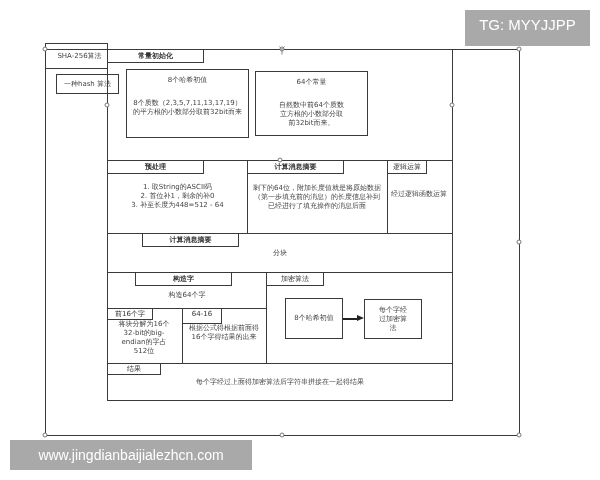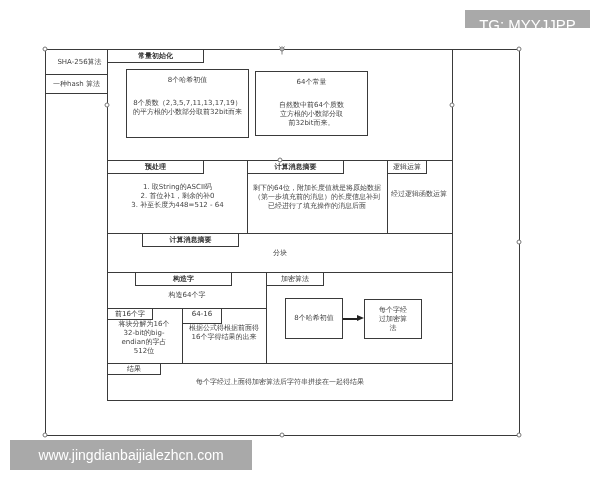--- a/index.html
+++ b/index.html
@@ -28,24 +28,24 @@
     position:absolute; width:0; height:0;
     border-top:3.5px solid transparent; border-bottom:3.5px solid transparent;
     border-left:7px solid #222;
   }
 </style>
 </head>
 <body>
 
 <div class="abs line" style="left:45px; top:49px; width:475px; height:387px;"></div>
 
-<div class="abs line" style="left:45px; top:49px; width:63px; height:26px; display:flex; align-items:center; justify-content:center;padding-left:6px;">
+<div class="abs line" style="left:45px; top:43px; width:63px; height:26px; display:flex; align-items:center; justify-content:center;padding-left:6px;">
   <span class="txt">SHA-256算法</span>
 </div>
-<div class="abs line" style="left:45px; top:74px; width:63px; height:20px; display:flex; align-items:center; justify-content:center;">
+<div class="abs line" style="left:56px; top:74px; width:63px; height:20px; display:flex; align-items:center; justify-content:center;">
   <span class="txt">一种hash 算法</span>
 </div>
 
 <div class="abs line" style="left:107px; top:49px; width:346px; height:352px;"></div>
 
 <div class="abs line" style="left:107px; top:49px; width:97px; height:14px;">
   <div class="lbl">常量初始化</div>
 </div>
 
 <div class="abs line" style="left:126px; top:69px; width:123px; height:69px; padding:6px 4px;">
@@ -133,18 +133,18 @@
 <div class="handle" style="left:107px; top:105px;"></div>
 <div class="handle" style="left:452px; top:105px;"></div>
 <div class="handle" style="left:280px; top:160px;"></div>
 
 <div class="abs" style="left:279px; top:40px; width:6px; height:9px;">
   <svg width="6" height="9" viewBox="0 0 6 9">
     <path d="M0.5 0.5 L3 3.5 L5.5 0.5 M3 3.5 L3 8.5" stroke="#777" stroke-width="0.9" fill="none"></path>
   </svg>
 </div>
 
-<div class="watermark" style="left:465px; top:10px; width:125px; height:18px; font-size:15px; line-height:30px; text-align:center;">
+<div class="watermark" style="left:465px; top:10px; width:125px; height:36px; font-size:15px; line-height:30px; text-align:center;">
   <span>TG: MYYJJPP</span>
 </div>
 <div class="watermark" style="left:10px; top:440px; width:242px; height:30px; font-size:14px; line-height:30px; text-align:center;">
   <span>www.jingdianbaijialezhcn.com</span>
 </div>
 
 </body></html>

